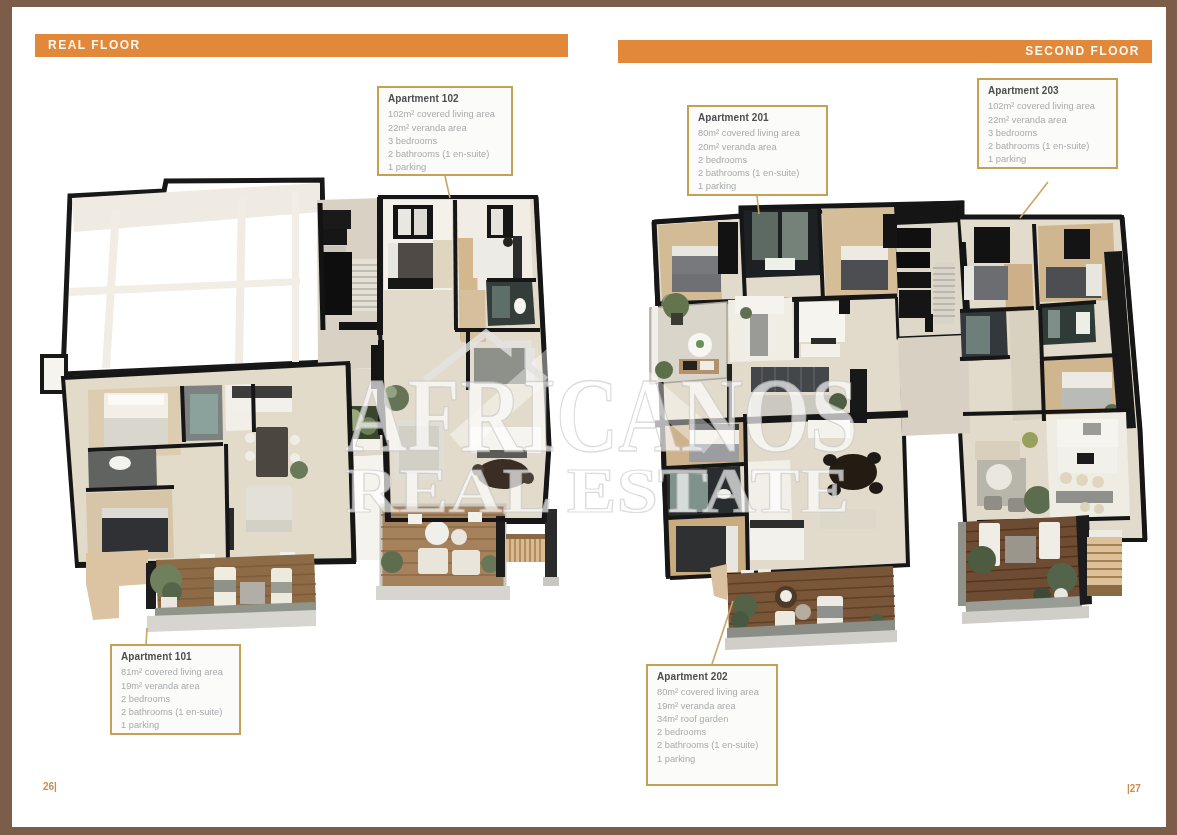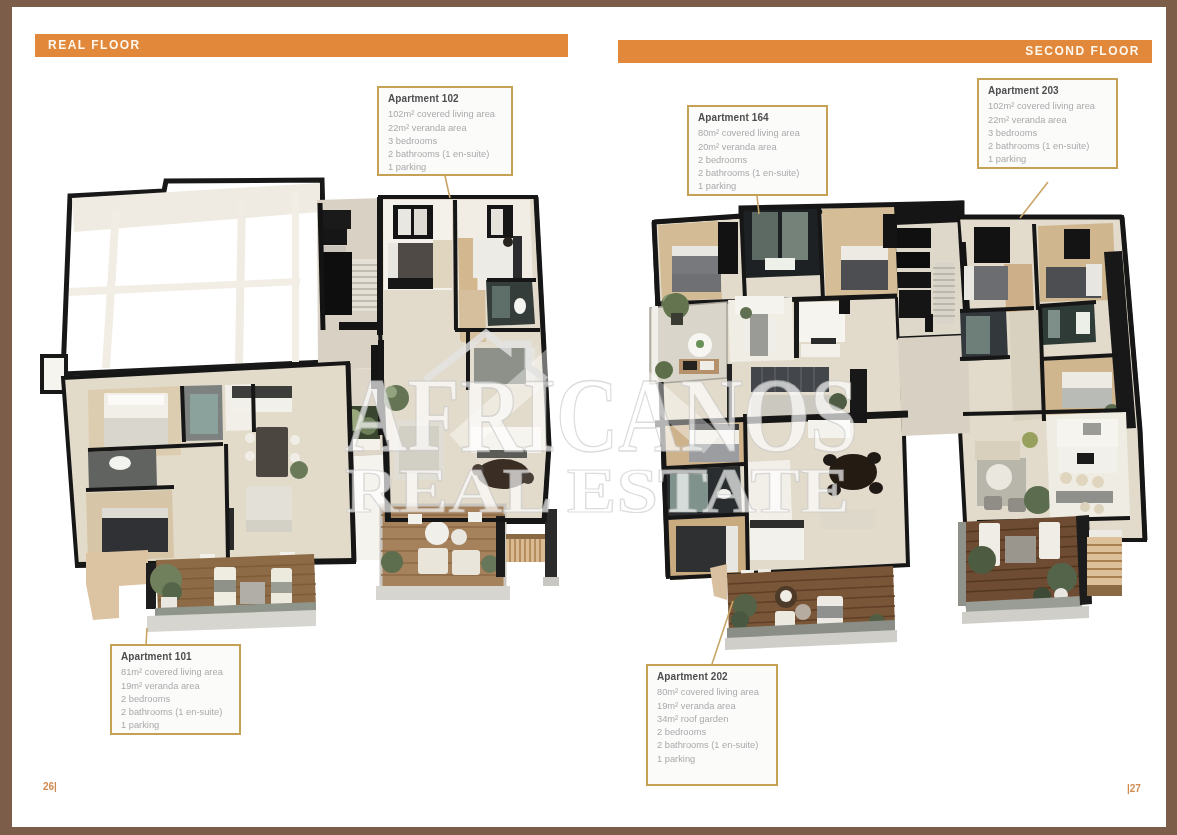--- a/index.html
+++ b/index.html
@@ -632,21 +632,21 @@
 </svg>
 
 <div class="abs bar" style="left:35px;top:34px;width:533px;padding-left:13px;box-sizing:border-box;">REAL FLOOR</div>
 
 <div class="abs bar" style="left:618px;top:40px;width:534px;text-align:right;padding-right:12px;box-sizing:border-box;">SECOND FLOOR</div>
 
 <div class="abs ibox" style="left:377px;top:86px;width:136px;height:90px;">
 <b>Apartment 102</b>102m² covered living area<br>22m² veranda area<br>3 bedrooms<br>2 bathrooms (1 en-suite)<br>1 parking</div>
 
 <div class="abs ibox" style="left:687px;top:105px;width:141px;height:91px;">
-<b>Apartment 164</b>80m² covered living area<br>20m² veranda area<br>2 bedrooms<br>2 bathrooms (1 en-suite)<br>1 parking</div>
+<b>Apartment 201</b>80m² covered living area<br>20m² veranda area<br>2 bedrooms<br>2 bathrooms (1 en-suite)<br>1 parking</div>
 
 <div class="abs ibox" style="left:977px;top:78px;width:141px;height:91px;">
 <b>Apartment 203</b>102m² covered living area<br>22m² veranda area<br>3 bedrooms<br>2 bathrooms (1 en-suite)<br>1 parking</div>
 
 <div class="abs ibox" style="left:64px;top:644px;width:131px;height:91px;margin-left:46px;">
 <b>Apartment 101</b>81m² covered living area<br>19m² veranda area<br>2 bedrooms<br>2 bathrooms (1 en-suite)<br>1 parking</div>
 
 <div class="abs ibox" style="left:646px;top:664px;width:132px;height:122px;">
 <b>Apartment 202</b>80m² covered living area<br>19m² veranda area<br>34m² roof garden<br>2 bedrooms<br>2 bathrooms (1 en-suite)<br>1 parking</div>
 

